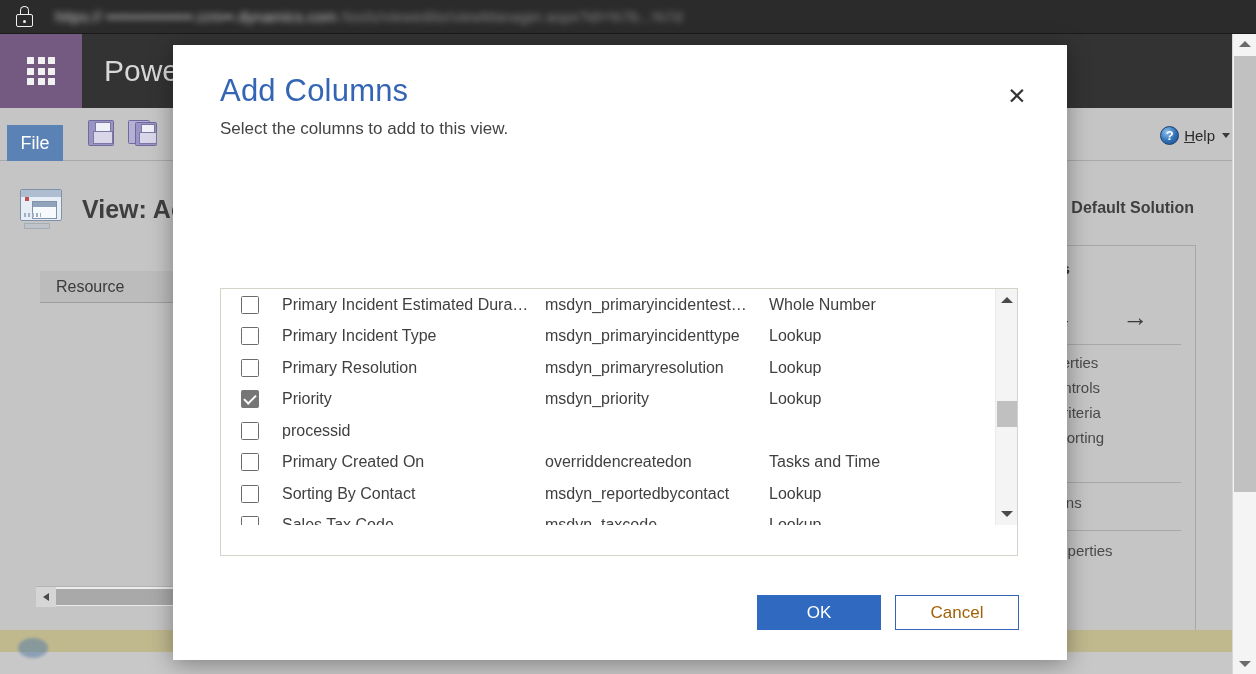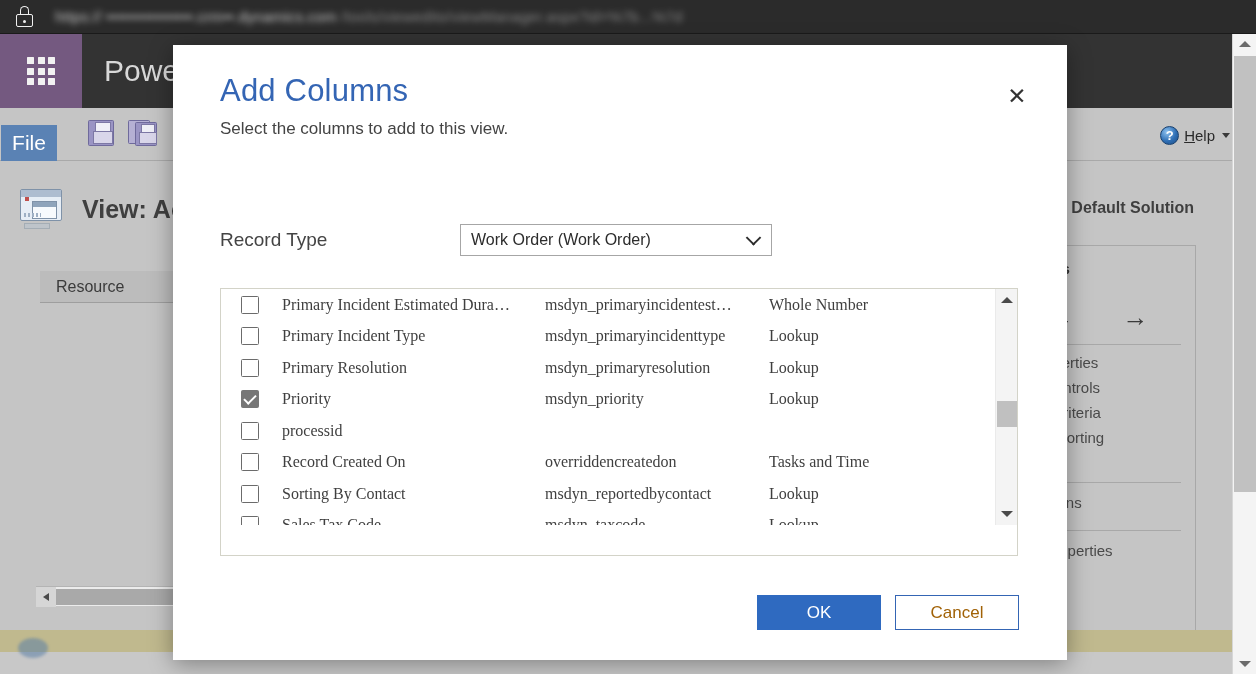--- a/index.html
+++ b/index.html
@@ -96,25 +96,25 @@
   }
 
   
   .ribbon {
     position: absolute; left: 0; top: 108px;
     width: 1256px; height: 53px;
     background: #c5c5c5;
     border-bottom: 1px solid #a9a9a9;
   }
   .file-tab {
-    position: absolute; left: 1px; top: 17px;
+    position: absolute; left: 7px; top: 17px;
     width: 56px; height: 36px;
     background: #5a82b4;
     color: #ffffff;
-    font-size: 21px;
+    font-size: 18px;
     display: flex; align-items: center; justify-content: center;
   }
   .ribbon-icons {
     position: absolute; left: 88px; top: 12px;
     display: flex; align-items: center; gap: 14px;
   }
   .floppy {
     position: relative;
     width: 26px; height: 26px;
     background: #9a94c4;
@@ -442,21 +442,20 @@
     border-left: 6px solid transparent;
     border-right: 6px solid transparent;
     border-bottom: 6px solid #4d4d4d;
     margin-left: 8px;
     vertical-align: 3px;
   }
   .grid-body {
     position: relative;
     height: 236px;
     overflow: hidden;
-    font-family: Liberation Serif, serif;
   }
   .grid-row {
     display: flex; align-items: center;
     height: 31.5px;
     font-size: 16px; color: #3f3f3f;
   }
   .grid-row .cell {
     white-space: nowrap; overflow: hidden;
     padding-left: 4px;
   }
@@ -652,27 +651,20 @@
         <span></span>
       </div>
   </div>
 
   <div class="dialog-shadow">
 
     <div class="dlg-title">Add Columns</div>
     <div class="dlg-subtitle">Select the columns to add to this view.</div>
     <div class="dlg-close">✕</div>
 
-    <div class="record-type-row">
-      <div class="record-type-label">Record Type</div>
-      <div class="record-type-select">
-        <span>Work Order (Work Order)</span>
-        <span class="chev"></span>
-      </div>
-    </div>
 
     <div class="grid-wrap">
 
 
       <div class="grid-body">
 
         <div class="grid-row">
           <div class="col-check">
             <div class="cb"></div>
           </div>
@@ -712,21 +704,21 @@
           <div class="col-check">
             <div class="cb"></div>
           </div>
           <div class="col-name cell">processid</div>
         </div>
 
         <div class="grid-row">
           <div class="col-check">
             <div class="cb"></div>
           </div>
-          <div class="col-display cell">Record Created On</div>
+          <div class="col-display cell">Primary Created On</div>
           <div class="col-name cell">overriddencreatedon</div>
           <div class="col-type cell">Tasks and Time</div>
         </div>
 
         <div class="grid-row">
           <div class="col-check">
             <div class="cb"></div>
           </div>
           <div class="col-display cell">Sorting By Contact</div>
           <div class="col-name cell">msdyn_reportedbycontact</div>

